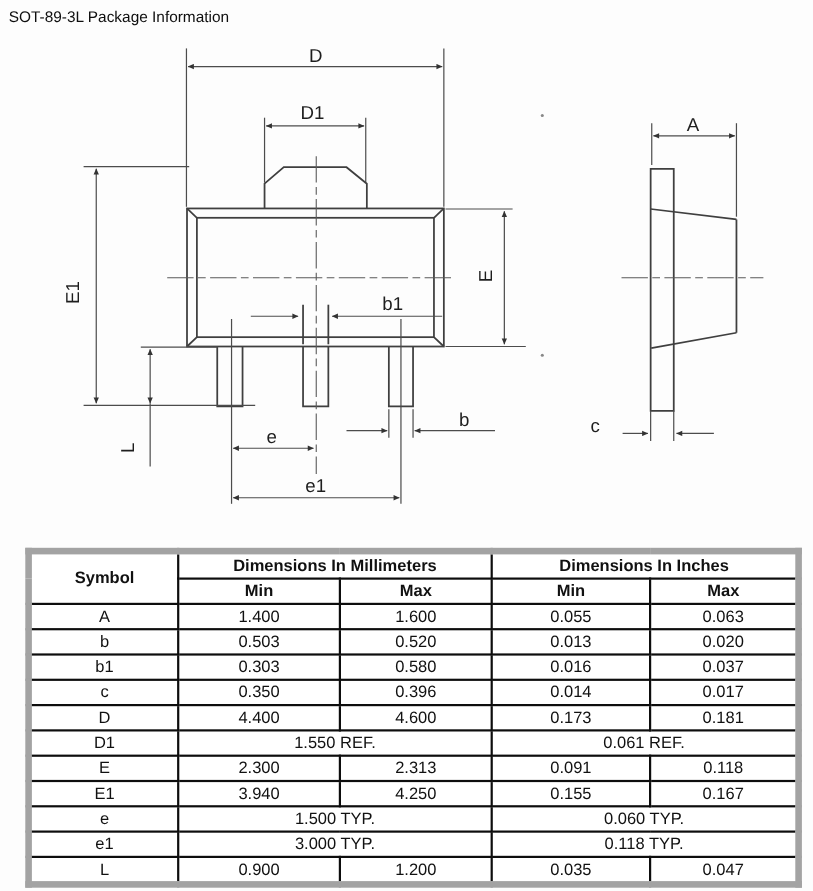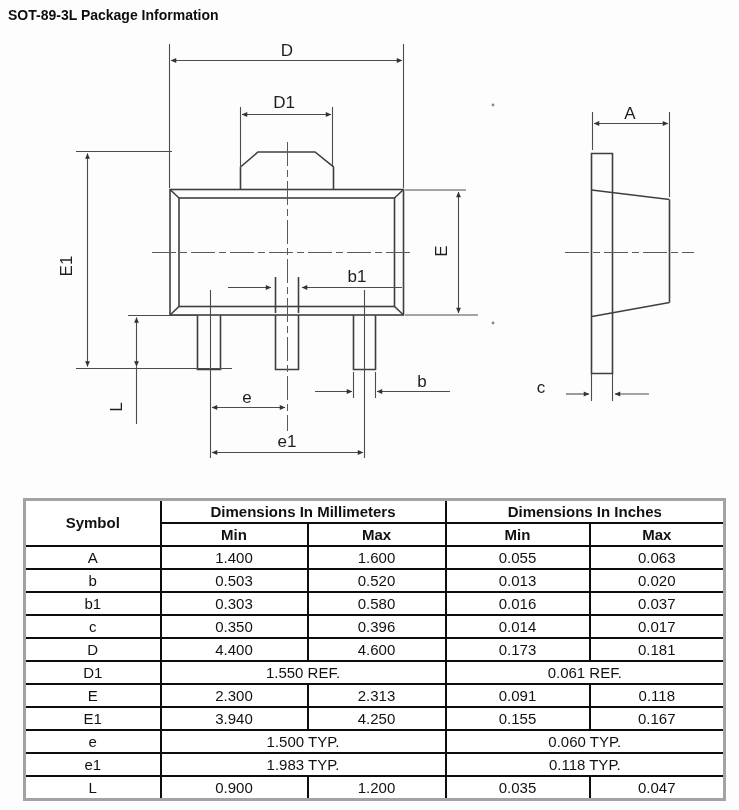--- a/index.html
+++ b/index.html
@@ -1,31 +1,31 @@
 <!DOCTYPE html>
 <html><head>
 <meta charset="utf-8">
 <style>
   html,body{margin:0;padding:0;background:#fff;}
   .page{
     position:relative;width:739px;height:810px;background:#fdfdfd;
     font-family:"Liberation Sans",sans-serif;color:#111;overflow:hidden;
   }
   .doc-title{
-    position:absolute;left:8px;top:7px;font-size:14px;font-weight:bold;color:#0e0e0e;
+    position:absolute;left:8px;top:7px;font-size:14px;font-weight:normal;color:#0e0e0e;
   }
   svg.drawing{position:absolute;left:0;top:0;}
   svg .obj{stroke:#3f3f3f;stroke-width:1.6;fill:none;}
   svg .thin{stroke:#4c4c4c;stroke-width:1.1;fill:none;}
   svg .cline{stroke:#5a5a5a;stroke-width:1;fill:none;stroke-dasharray:24 4 7 4;}
   svg text{fill:#1e1e1e;font-family:"Liberation Sans",sans-serif;font-size:17px;}
   .dim-table{
     position:absolute;left:23px;top:498px;width:700px;
     border-collapse:collapse;table-layout:fixed;background:#fff;
-    border:3px solid #a3a3a3;
+    border:6px solid #a3a3a3;
   }
   .dim-table th,.dim-table td{
     border:2px solid #0d0d0d;text-align:center;vertical-align:middle;
     padding:0;height:21px;font-size:15px;line-height:1.15;white-space:nowrap;overflow:hidden;
   }
   .dim-table thead th{font-weight:bold;}
   .dim-table tbody td{font-weight:normal;}
 </style>
 </head>
 <body>
@@ -237,21 +237,21 @@
           <td>0.155</td>
           <td>0.167</td>
         </tr>
         <tr>
           <td>e</td>
           <td colspan="2">1.500 TYP.</td>
           <td colspan="2">0.060 TYP.</td>
         </tr>
         <tr>
           <td>e1</td>
-          <td colspan="2">1.983 TYP.</td>
+          <td colspan="2">3.000 TYP.</td>
           <td colspan="2">0.118 TYP.</td>
         </tr>
         <tr>
           <td>L</td>
           <td>0.900</td>
           <td>1.200</td>
           <td>0.035</td>
           <td>0.047</td>
         </tr>
       </tbody>

